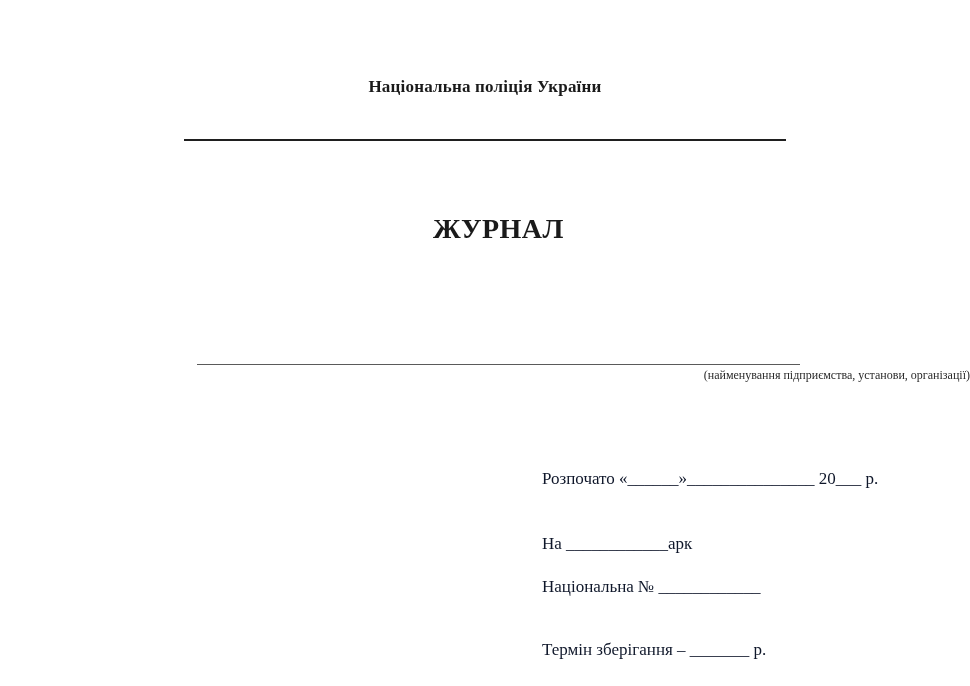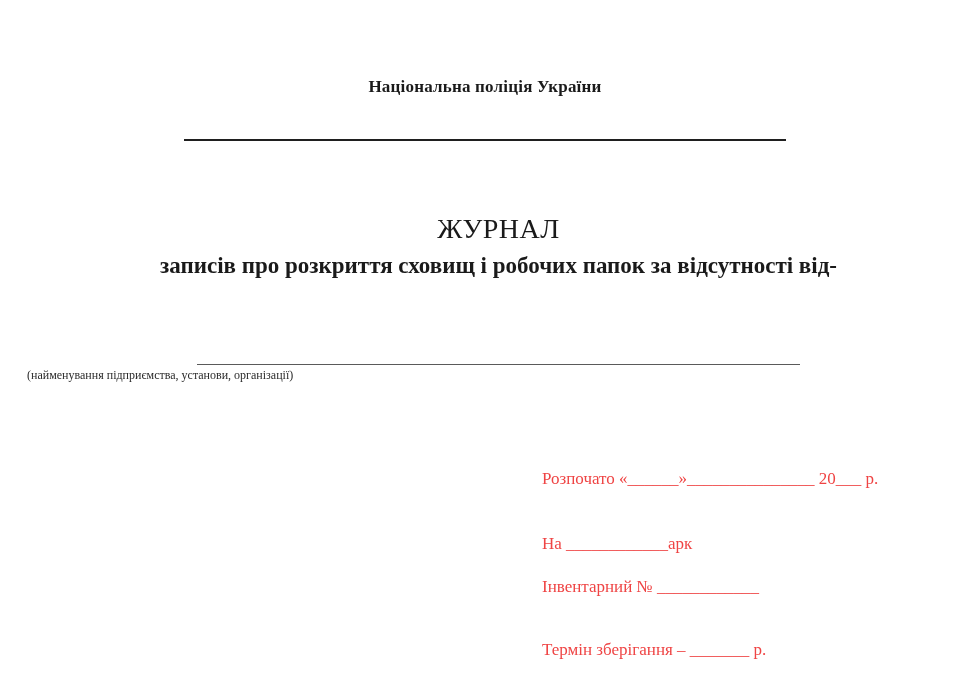--- a/index.html
+++ b/index.html
@@ -40,21 +40,21 @@
     height: 2px;
     background: #1f1f1f;
   }
   .title-main {
     position: absolute;
     top: 213px;
     left: 27px;
     right: 0;
     text-align: center;
     font-size: 28px;
-    font-weight: normal;
+    font-weight: bold;
     letter-spacing: 0.5px;
   }
   .title-sub {
     position: absolute;
     top: 250px;
     left: 27px;
     right: 0;
     text-align: center;
     font-size: 23px;
     font-weight: bold;
@@ -66,58 +66,57 @@
     left: 197px;
     width: 603px;
     height: 1px;
     background: var(--rule-thin);
   }
   .org-caption {
     position: absolute;
     top: 368px;
     left: 27px;
     right: 0;
-    text-align: left;
+    text-align: right;
     font-size: 12px;
     color: #2a2a2a;
   }
   .form-row {
     position: absolute;
     left: 542px;
     font-size: 17px;
     white-space: pre;
-    color: #ef4444;
+    color: #0f172a;
   }
   .row-started   { top: 469px; }
   .row-finished  { top: 502px; }
   .row-sheets    { top: 534px; font-family: Liberation Serif, serif; }
   .row-inventory { top: 577px; }
   .row-retention { top: 640px; }
 </style>
 </head>
 <body>
 
 <div class="page">
 
   <div class="org-title">Національна поліція України</div>
 
   <div class="rule-thick"></div>
 
   <div class="title-main">ЖУРНАЛ</div>
 
   <div class="title-sub">
-    <div>записів про розкриття сховищ і робочих папок за відсутності від-</div>
   </div>
 
   <div class="rule-thin"></div>
 
   <div class="org-caption">(найменування підприємства, установи, організації)</div>
 
   <div class="form-row row-started">Розпочато «______»_______________ 20___ р.</div>
 
 
   <div class="form-row row-sheets">На ____________арк</div>
 
-  <div class="form-row row-inventory">Інвентарний № ____________</div>
+  <div class="form-row row-inventory">Національна № ____________</div>
 
   <div class="form-row row-retention">Термін зберігання – _______ р.</div>
 
 </div>
 
 </body></html>

